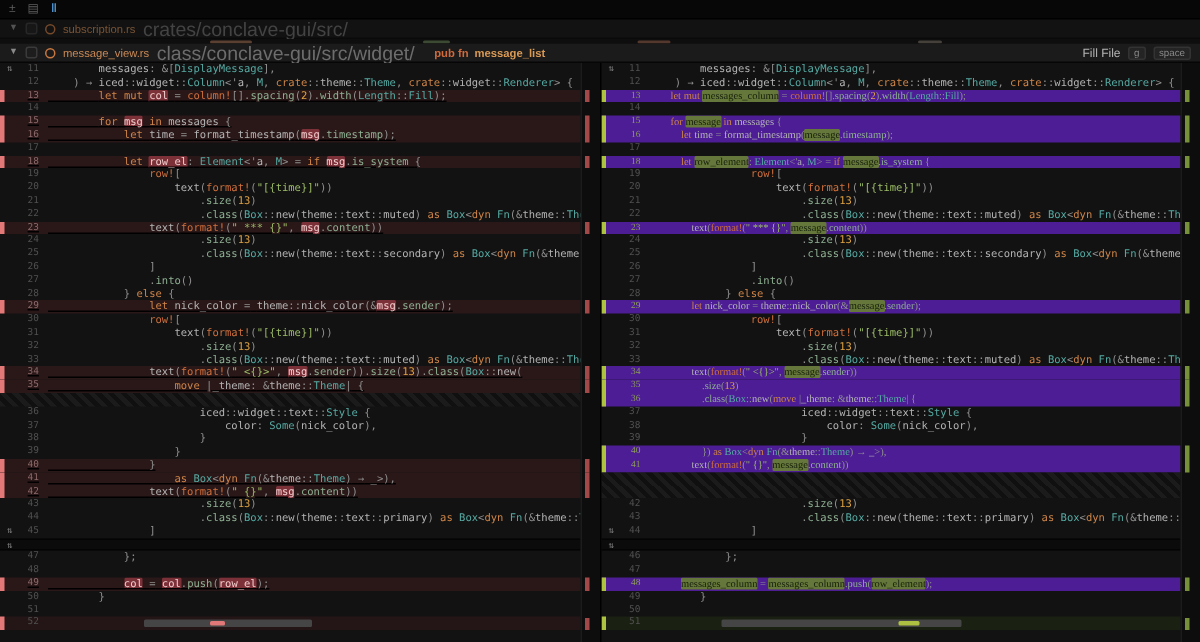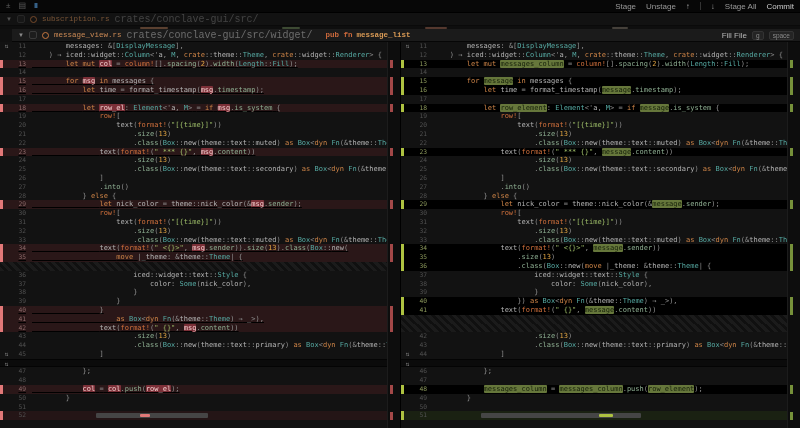--- a/index.html
+++ b/index.html
@@ -15,29 +15,29 @@
   .toolbar-right{margin-left:auto;display:flex;gap:10px;align-items:center;
                  font-size:8px;color:#9a9a9a;}
   .tb-btn{cursor:default;}
   .tb-btn.commit{color:#c9c9c9;}
   .tb-divider{width:1px;height:8px;background:#333;}
 
   
   .file-header{height:13px;display:flex;align-items:center;gap:5px;padding:0 6px;
                box-sizing:border-box;background:#141414;border-bottom:1px solid #060606;}
   .file-header.dim{opacity:.55;}
-  .file-header.active{background:#1b1b1b;margin-left:12px;}
+  .file-header.active{background:#1b1b1b;}
   .chev{color:#8a8a8a;font-size:6px;line-height:6px;}
   .cbx{width:8px;height:8px;background:#1d1d1d;border:1px solid #3a3a3a;
        border-radius:2px;box-sizing:border-box;flex:none;}
   .ficon{width:7px;height:7px;border:1.5px solid #c87840;border-radius:50%;
          box-sizing:border-box;flex:none;}
-  .mono{font-family:Liberation Mono, monospace;}
+  .mono{font-family:Liberation Sans, sans-serif;}
   .fname{color:#cc8a55;font-size:7.5px;}
-  .fpath{color:#6d6d6d;font-size:10px;}
+  .fpath{color:#6d6d6d;font-size:13px;}
   .crumb{display:flex;gap:4px;margin-left:8px;}
   .crumb-kw{color:#cf6a3c;font-size:7.5px;font-weight:bold;}
   .crumb-name{color:#d99a55;font-size:7.5px;font-weight:bold;}
   .hdr-right{margin-left:auto;display:flex;gap:5px;align-items:center;}
   .openfile{color:#b5b5b5;font-size:8px;}
   .keycap{font-size:6.5px;color:#8a8a8a;background:#242424;border:1px solid #333;
           border-radius:2px;padding:0 3px;height:9px;line-height:8px;box-sizing:border-box;}
 
   
   .sliver{height:3px;background:#0e0e0e;position:relative;overflow:hidden;}
@@ -48,21 +48,21 @@
   .pane{width:400px;position:relative;background:#121212;overflow:hidden;box-sizing:border-box;}
   .pane.right{border-left:1px solid #000;}
   .row{display:flex;height:8.8px;position:relative;font-family:"DejaVu Sans Mono",monospace;
        font-size:7px;line-height:8.8px;white-space:pre;}
   .bar{width:3px;flex:none;}
   .icn{width:7px;flex:none;color:#7d7d7d;font-size:6px;line-height:8.8px;text-align:center;overflow:hidden;}
   .num{width:19px;flex:none;text-align:right;color:#515151;font-size:6.3px;
        padding-right:3px;box-sizing:border-box;}
   .code{flex:1;overflow:hidden;padding-left:3px;color:#a8a8a8;}
   .row.rm{background:#2a1718;text-decoration:underline;}  .row.rm .bar{background:#e27878;}  .row.rm .num{color:#8d6a6a;}
-  .row.add{background:#000000;} .row.add .bar{background:#aec241;} .row.add .num{color:#8d9a5c;}
+  .row.add{background:#4c1d95;font-family:Liberation Serif, serif;} .row.add .bar{background:#aec241;} .row.add .num{color:#8d9a5c;}
   .row.fill{background:repeating-linear-gradient(45deg,#1b1b1b 0 3px,#101010 3px 6px);}
   .row.gap{background:#0b0b0b;border-top:1px solid #040404;border-bottom:1px solid #040404;box-sizing:border-box;}
   .row.part-rm{background:#241516;}  .row.part-rm .bar{background:#e27878;}
   .row.part-add{background:#1a2112;} .row.part-add .bar{background:#aec241;}
   .ghost{position:absolute;top:2px;height:4.5px;background:#454545;border-radius:1px;}
   .gtick{position:absolute;top:3px;height:2.5px;border-radius:1px;}
 
   .vscroll{position:absolute;top:0;right:0;width:12px;height:100%;background:#0d0d0d;
            border-left:1px solid #1c1c1c;}
   .vmark{position:absolute;left:2px;width:3px;}
@@ -87,29 +87,20 @@
 <body>
 
 <div class="app">
 
   <div class="toolbar">
     <div class="tab-icons" id="tab-icons">
         <span class="tab-icon">±</span>
         <span class="tab-icon">▤</span>
         <span class="tab-icon blue">‖</span>
       </div>
-    <div class="toolbar-right" id="toolbar-actions">
-        <span class="tb-btn">Stage</span>
-        <span class="tb-btn">Unstage</span>
-        <span class="tb-btn">↑</span>
-        <span class="tb-divider"></span>
-        <span class="tb-btn">↓</span>
-        <span class="tb-btn">Stage All</span>
-        <span class="tb-btn commit">Commit</span>
-      </div>
   </div>
 
   <div class="file-header dim">
     <span class="chev">▼</span>
     <span class="cbx"></span>
     <span class="ficon"></span>
     <span class="fname mono">subscription.rs</span>
     <span class="fpath mono">crates/conclave-gui/src/</span>
   </div>
 
@@ -118,21 +109,21 @@
     <i style="left:282px;width:18px;background:#3d4a33;"></i>
     <i style="left:425px;width:22px;background:#54382e;"></i>
     <i style="left:612px;width:16px;background:#45403a;"></i>
   </div>
 
   <div class="file-header active">
     <span class="chev">▼</span>
     <span class="cbx"></span>
     <span class="ficon"></span>
     <span class="fname mono">message_view.rs</span>
-    <span class="fpath mono">crates/conclave-gui/src/widget/</span>
+    <span class="fpath mono">class/conclave-gui/src/widget/</span>
     <span class="crumb">
       <span class="crumb-kw mono">pub fn</span>
       <span class="crumb-name mono">message_list</span>
     </span>
     <span class="hdr-right">
       <span class="openfile">Fill File</span>
       <span class="keycap">g</span>
       <span class="keycap">space</span>
     </span>
   </div>

